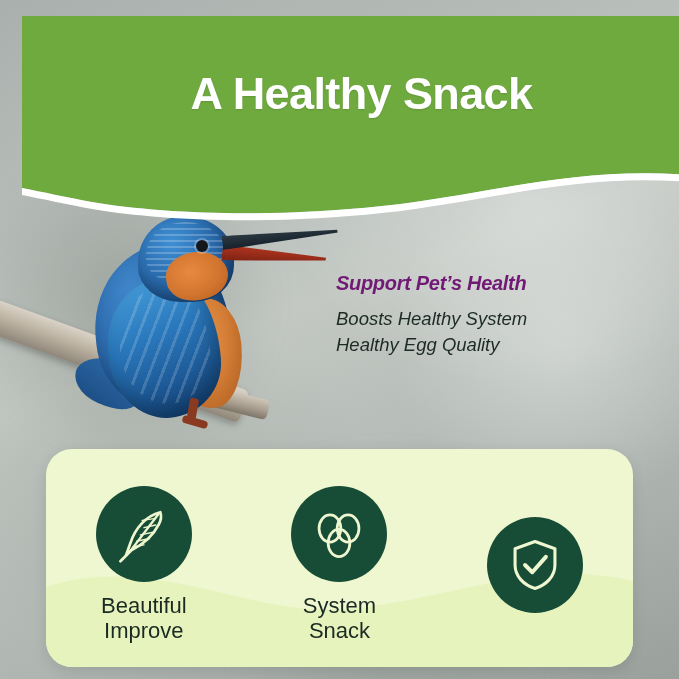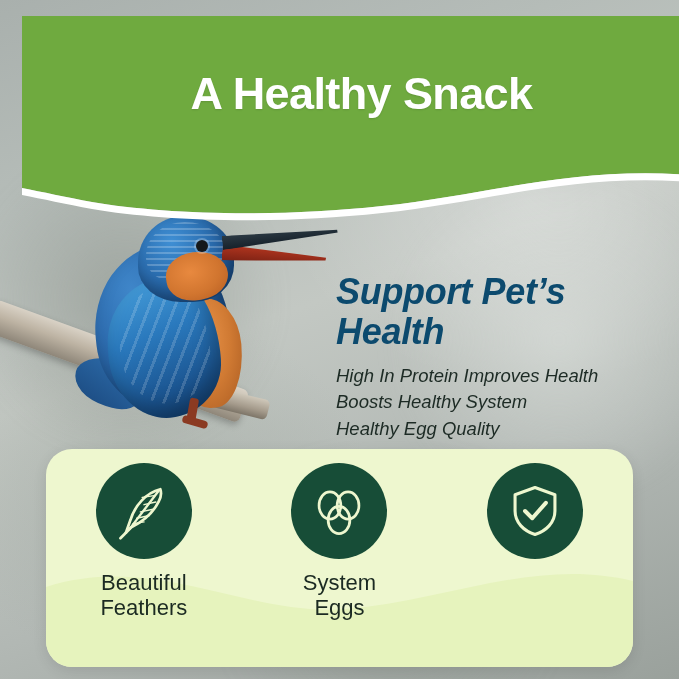--- a/index.html
+++ b/index.html
@@ -235,22 +235,22 @@
   }
 
   
   .pitch {
     position: absolute;
     left: 336px;
     top: 272px;
     width: 330px;
   }
   .pitch-title {
-    color: #0c4a6e;
-    font-size: 36px;
+    color: #701a75;
+    font-size: 20px;
     font-weight: bold;
     font-style: italic;
     line-height: 1.1;
     letter-spacing: -0.3px;
   }
   .pitch-list {
     margin-top: 12px;
     color: #1d2b25;
     font-size: 18.5px;
     font-style: italic;
@@ -274,21 +274,21 @@
     position: absolute;
     left: 0; bottom: 0;
     width: 587px;
     height: 120px;
   }
   .features {
     position: absolute;
     inset: 0;
     display: flex;
     justify-content: space-around;
-    align-items: flex-start;
+    align-items: center;
     padding-top: 14px;
     box-sizing: border-box;
   }
   .feature {
     width: 178px;
     text-align: center;
   }
   .circle {
     width: 96px;
     height: 96px;
@@ -338,21 +338,20 @@
     <svg width="679" height="215" viewBox="0 0 679 215" xmlns="http://www.w3.org/2000/svg" aria-hidden="true">
       <path d="M0,0 L679,0 L679,160 C560,148 470,178 360,190 C250,202 140,198 70,186 C44,181 20,176 0,172 Z" fill="#6faa3f"></path>
       <path d="M0,172 C20,176 44,181 70,186 C140,198 250,202 360,190 C470,178 560,148 679,160 L679,167 C560,155 470,185 360,197 C250,209 140,205 70,193 C44,188 20,183 0,179 Z" fill="#ffffff"></path>
     </svg>
     <div class="header-title">A Healthy Snack</div>
   </div>
 
   <div class="pitch">
     <div class="pitch-title">Support Pet’s Health</div>
     <div class="pitch-list">
-      <div>High In Protein Improves Health</div>
       <div>Boosts Healthy System</div>
       <div>Healthy Egg Quality</div>
     </div>
   </div>
 
   <div class="panel">
     <svg class="panel-wave" viewBox="0 0 587 120" preserveAspectRatio="none" xmlns="http://www.w3.org/2000/svg" aria-hidden="true">
       <path d="M0,40 C110,5 200,70 300,62 C400,54 490,10 587,34 L587,120 L0,120 Z" fill="#e6f3bd"></path>
     </svg>
 
@@ -362,35 +361,35 @@
         <div class="circle">
           <svg width="58" height="58" viewBox="0 0 64 64" aria-hidden="true">
             <path d="M50 8 C34 12 22 26 17 42 L12 56 L18 50 C30 44 42 34 48 22 C51 17 51 11 50 8 Z" fill="none" stroke="#eef7cf" stroke-width="3" stroke-linejoin="round"></path>
             <path d="M48 10 L16 52" stroke="#eef7cf" stroke-width="2.6" stroke-linecap="round"></path>
             <path d="M12 56 L6 62" stroke="#eef7cf" stroke-width="3" stroke-linecap="round"></path>
             <path d="M43 15 L30 17 M45 22 L32 25 M42 30 L28 33 M38 37 L24 40 M32 44 L20 46" stroke="#eef7cf" stroke-width="1.6" stroke-linecap="round"></path>
           </svg>
         </div>
         <div class="feature-label">
           <span>Beautiful</span><br>
-          <span>Feathers</span>
+          <span>Improve</span>
         </div>
       </div>
 
       <div class="feature">
         <div class="circle">
           <svg width="58" height="58" viewBox="0 0 64 64" aria-hidden="true">
             <ellipse cx="22" cy="26" rx="12" ry="15" fill="none" stroke="#eef7cf" stroke-width="3"></ellipse>
             <ellipse cx="42" cy="26" rx="12" ry="15" fill="none" stroke="#eef7cf" stroke-width="3"></ellipse>
             <ellipse cx="32" cy="42" rx="12" ry="15" fill="none" stroke="#eef7cf" stroke-width="3"></ellipse>
           </svg>
         </div>
         <div class="feature-label">
           <span>System</span><br>
-          <span>Eggs</span>
+          <span>Snack</span>
         </div>
       </div>
 
       <div class="feature">
         <div class="circle">
           <svg width="58" height="58" viewBox="0 0 64 64" aria-hidden="true">
             <path d="M32 6 L54 14 L54 32 C54 45 44 54 32 58 C20 54 10 45 10 32 L10 14 Z" fill="none" stroke="#eef7cf" stroke-width="3.4" stroke-linejoin="round"></path>
             <path d="M21 32 L29 40 L44 23" fill="none" stroke="#eef7cf" stroke-width="4.4" stroke-linecap="round" stroke-linejoin="round"></path>
           </svg>
         </div>

